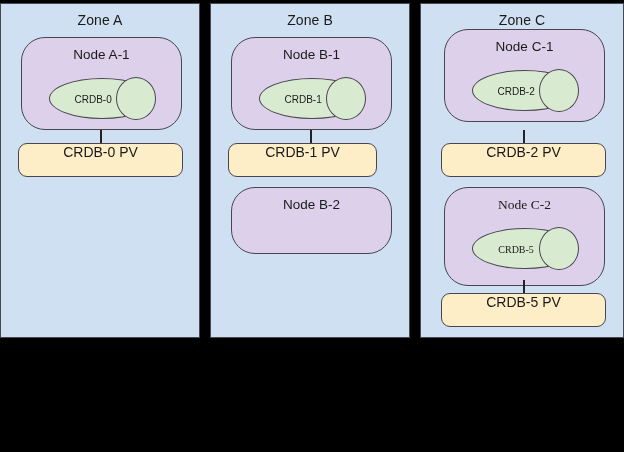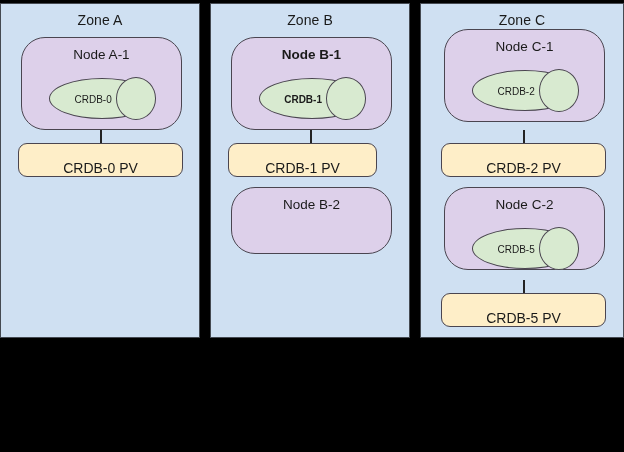--- a/index.html
+++ b/index.html
@@ -99,21 +99,21 @@
   }
 
   
   .pv {
     position: absolute;
     background: #feeec8;
     border: 1px solid #4a4550;
     border-radius: 9px;
     box-sizing: border-box;
     display: flex;
-    align-items: flex-end;
+    align-items: flex-start;
     justify-content: center;
   }
   .pv-label {
     font-size: 14px;
     color: #1a1a1a;
   }
 
   
   .connector {
     position: absolute;
@@ -141,21 +141,21 @@
     <div class="connector" style="left:99px; top:126px; height:13px;"></div>
 
     <div class="pv" style="left:17px; top:139px; width:165px; height:34px;">
       <span class="pv-label">CRDB-0 PV</span>
     </div>
   </div>
 
   <div class="zone" style="left:210px; top:3px; width:200px; height:335px;">
     <div class="zone-title">Zone B</div>
 
-    <div class="node" style="left:20px; top:33px; width:161px; height:93px;font-weight:bold;">
+    <div class="node" style="left:20px; top:33px; width:161px; height:93px;">
       <div class="node-title">Node B-1</div>
       <div class="cyl" style="left:27px; top:40px; width:106px; height:41px;">
         <div class="cyl-body"></div>
         <div class="cyl-cap"></div>
         <div class="cyl-label">CRDB-1</div>
       </div>
     </div>
 
     <div class="connector" style="left:99px; top:126px; height:13px;"></div>
 
@@ -179,21 +179,21 @@
         <div class="cyl-label">CRDB-2</div>
       </div>
     </div>
 
     <div class="connector" style="left:102px; top:126px; height:13px;"></div>
 
     <div class="pv" style="left:20px; top:139px; width:165px; height:34px;">
       <span class="pv-label">CRDB-2 PV</span>
     </div>
 
-    <div class="node" style="left:23px; top:183px; width:161px; height:83px;">
+    <div class="node" style="left:23px; top:183px; width:161px; height:99px;font-family:Liberation Serif, serif;">
       <div class="node-title">Node C-2</div>
       <div class="cyl" style="left:27px; top:40px; width:106px; height:41px;">
         <div class="cyl-body"></div>
         <div class="cyl-cap"></div>
         <div class="cyl-label">CRDB-5</div>
       </div>
     </div>
 
     <div class="connector" style="left:102px; top:276px; height:13px;"></div>
 

